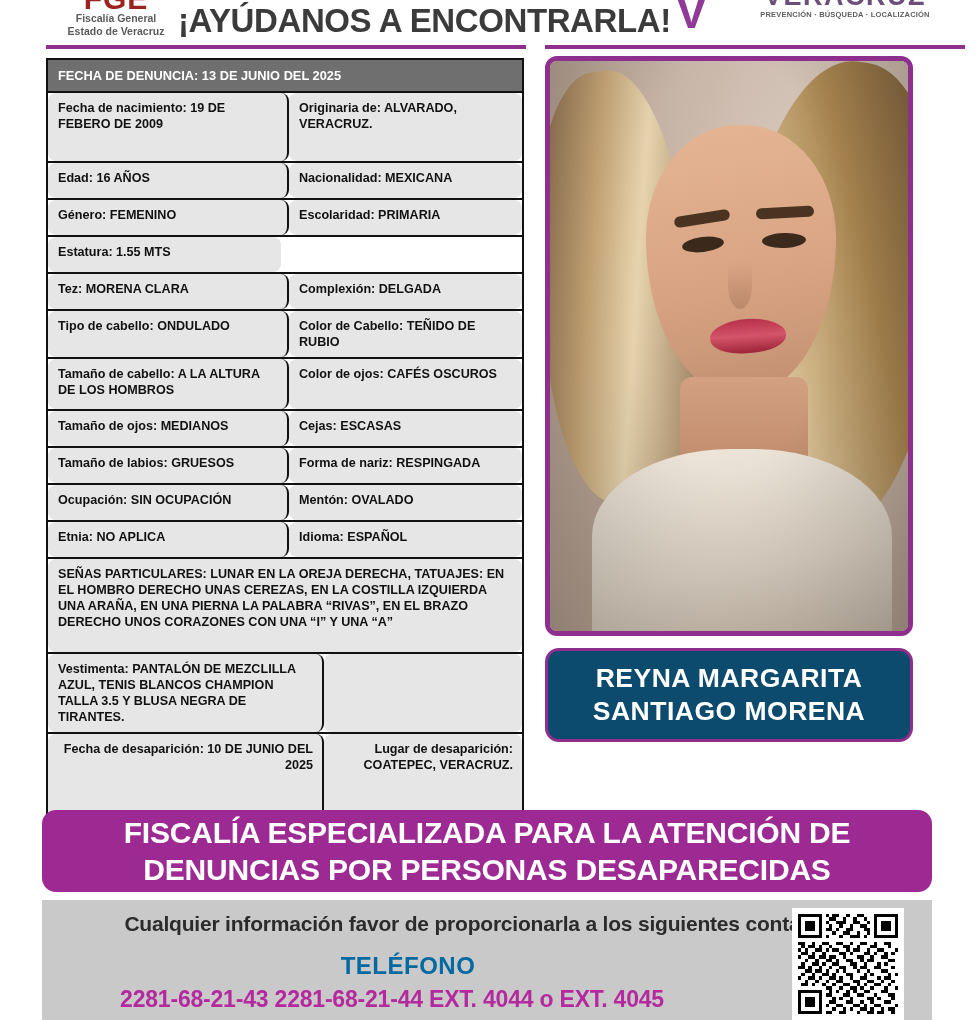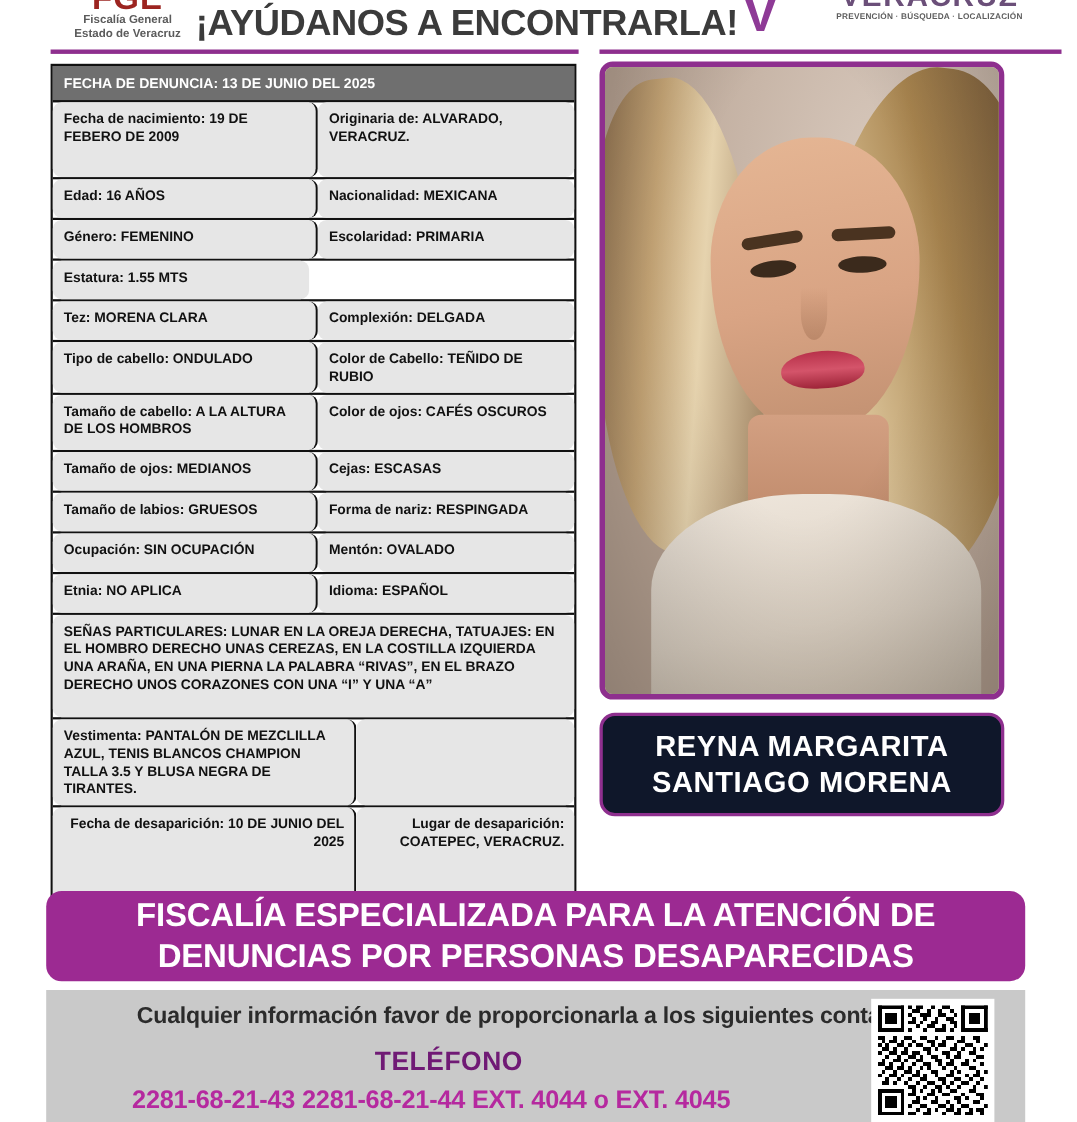--- a/index.html
+++ b/index.html
@@ -113,21 +113,21 @@
     background: linear-gradient(180deg,#d3a082 0%, #bb8566 100%); border-radius: 12px; }
   .ph-top { position: absolute; left: 42px; bottom: -8px; width: 300px; height: 190px;
     background: linear-gradient(170deg,#efe7dd 0%, #ddd2c4 60%, #c9bcab 100%);
     border-radius: 46% 46% 0 0; }
   .ph-shadow { position: absolute; inset: 0;
     background: radial-gradient(ellipse at 50% 35%, rgba(0,0,0,0) 40%, rgba(0,0,0,.22) 100%); }
 
   
   .name-banner {
     position: absolute; left: 545px; top: 648px; width: 368px; height: 94px;
-    background: #0f172a; border: 3px solid #8e2f8e; border-radius: 14px;
+    background: #0c4a6e; border: 3px solid #8e2f8e; border-radius: 14px;
     display: flex; flex-direction: column; align-items: center; justify-content: center;
     color: #ffffff; font-size: 26.5px; font-weight: bold; line-height: 33px;
     letter-spacing: 0.5px; text-align: center;
   }
 
   
   .purple-banner {
     position: absolute; left: 42px; top: 810px; width: 890px; height: 82px;
     background: #9c2a92; border-radius: 14px;
     display: flex; flex-direction: column; align-items: center; justify-content: center;
@@ -139,21 +139,21 @@
   .footer {
     position: absolute; left: 42px; top: 900px; width: 890px; height: 120px;
     background: #c9c9c9;
   }
   .footer-line1 {
     position: absolute; left: 0; top: 12px; width: 890px; text-align: center;
     font-size: 21px; font-weight: bold; color: #2b2b2b; letter-spacing: -0.2px;
   }
   .footer-tel {
     position: absolute; left: 0; top: 52px; width: 700px; text-align: center;
-    font-size: 24px; font-weight: bold; color: #701a75; letter-spacing: 0.5px; padding-left: 32px;
+    font-size: 24px; font-weight: bold; color: #0369a1; letter-spacing: 0.5px; padding-left: 32px;
   }
   .footer-nums {
     position: absolute; left: 0; top: 86px; width: 700px; text-align: center;
     font-size: 23px; font-weight: bold; color: #b5299f; letter-spacing: -0.2px;
     white-space: nowrap;
   }
   .qr-box {
     position: absolute; right: 28px; top: 8px; width: 112px; height: 112px;
     background: #ffffff; padding: 6px;
   }

